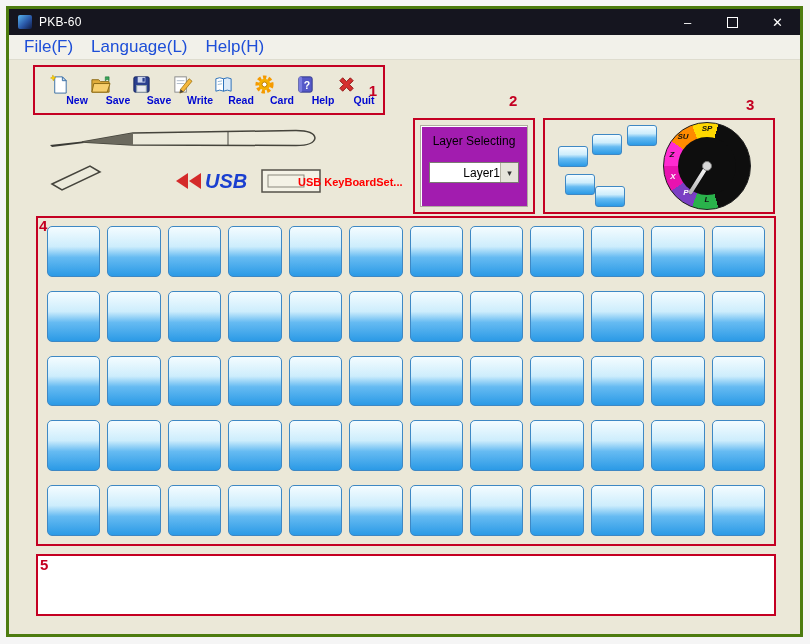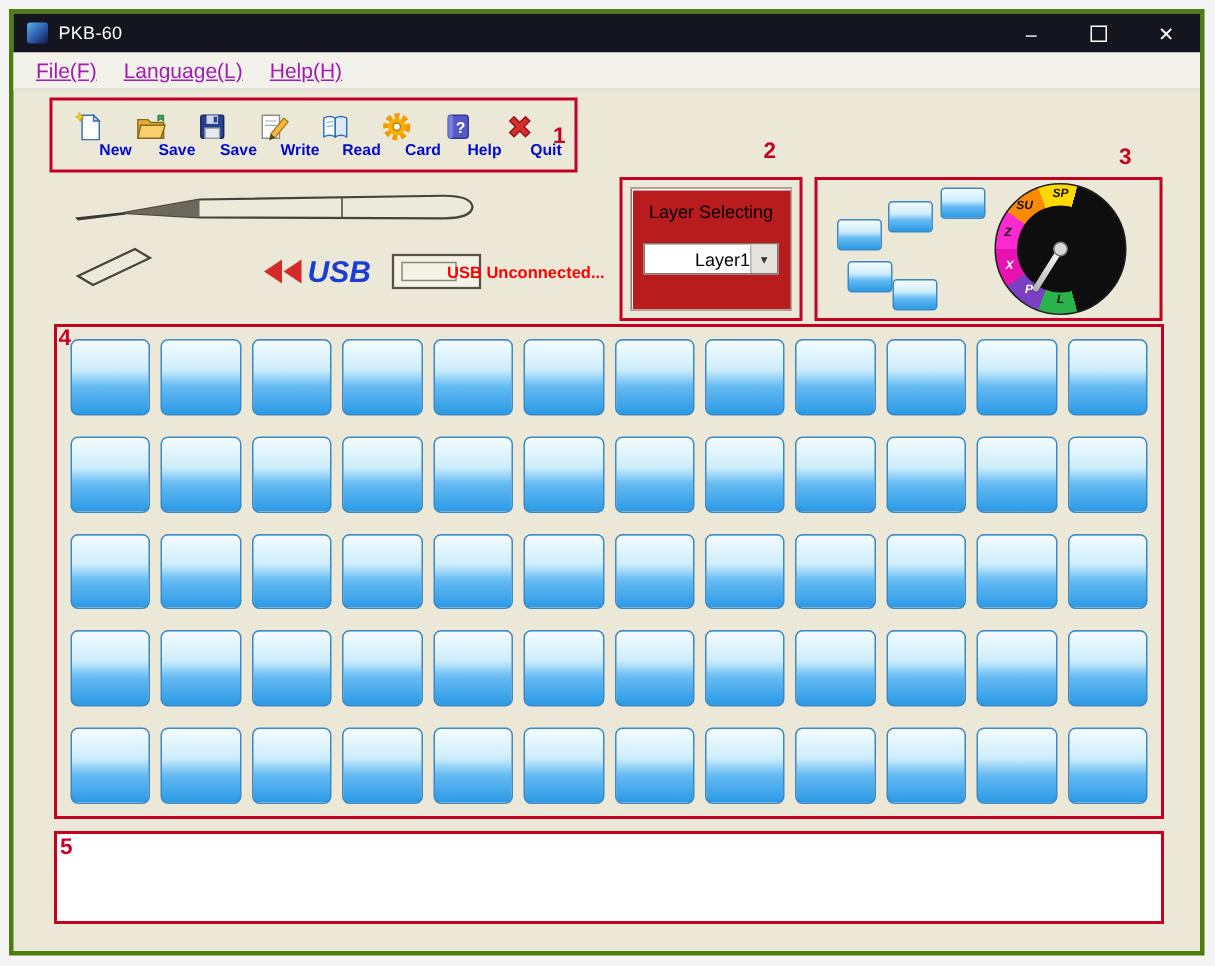--- a/index.html
+++ b/index.html
@@ -15,40 +15,40 @@
   .titlebar{height:26px;background:#15151f;color:#fff;display:flex;align-items:center;}
   .app-icon{width:14px;height:14px;margin:0 7px 0 9px;border-radius:2px;
             background:linear-gradient(135deg,#58b4ec 0%,#2a58a8 55%,#101c46 100%);}
   .title{font-size:12px;letter-spacing:.2px;}
   .win-controls{margin-left:auto;display:flex;height:100%;}
   .win-btn{width:45px;height:100%;display:flex;align-items:center;justify-content:center;
            font-size:13px;color:#fff;cursor:default;}
   .max-glyph{width:9px;height:9px;border:1px solid #fff;display:inline-block;}
   
   .menubar{height:24px;background:#f2f1ea;display:flex;align-items:center;padding-left:6px;
-           font-size:14px;color:#a21caf;border-bottom:1px solid #dedccf;text-decoration:underline;}
+           font-size:17px;color:#1d4ed8;border-bottom:1px solid #dedccf;}
   .menu-item{padding:3px 9px;cursor:default;}
   
   .client{position:relative;height:581px;}
   .ann{color:var(--ann);font-weight:bold;font-size:15px;line-height:1;}
   .redbox{border:2px solid var(--ann);box-sizing:border-box;}
   
   .toolbar-box{position:absolute;left:24px;top:5px;width:352px;height:50px;
                display:flex;align-items:center;padding:1px 4px;}
   .tb-btn{width:41px;display:flex;flex-direction:column;align-items:center;cursor:default;}
   .tb-icon svg{width:21px;height:21px;display:block;}
   .tb-label{font-size:10.5px;font-weight:bold;color:#0008d0;margin-top:-1px;margin-left:35px;}
   .ann-1{margin-left:auto;margin-right:2px;}
   
   .usb-panel{position:absolute;left:29px;top:60px;width:374px;height:90px;}
   .usb-status{position:absolute;left:260px;top:56px;font-size:11px;font-weight:bold;white-space:nowrap;}
   
   .ann-2{position:absolute;left:500px;top:33px;}
   .layer-box{position:absolute;left:404px;top:58px;width:122px;height:96px;padding:5px;}
-  .groupbox{height:100%;box-sizing:border-box;border:1px solid #b0ad9e;background:#b91c1c;
+  .groupbox{height:100%;box-sizing:border-box;border:1px solid #b0ad9e;background:#a21caf;
             box-shadow:inset 1px 1px 0 #fff;display:flex;flex-direction:column;align-items:center;}
   .group-title{font-size:12px;color:#000;margin-top:8px;}
   .combo{margin-top:14px;width:90px;height:21px;background:#fff;border:1px solid #7a7a72;
          display:flex;align-items:stretch;box-sizing:border-box;cursor:default;text-align:right;}
   .combo-text{flex:1;font-size:12px;padding:3px 0 0 4px;}
   .combo-arrow{width:17px;background:#e6e4da;border-left:1px solid #b5b2a4;display:flex;
                align-items:center;justify-content:center;font-size:9px;color:#333;}
   
   .ann-3{position:absolute;left:737px;top:37px;}
   .wheel-box{position:absolute;left:534px;top:58px;width:232px;height:96px;}
@@ -197,21 +197,21 @@
         <path d="M44 22L95 13 258 10.5Q276 10.5 277 18 276 25.5 258 25.5L95 25z" fill="#eceadb" stroke="#45443c" stroke-width="1.5"></path>
         <path d="M44 22L95 13 95 25z" fill="#6b695e"></path>
         <line x1="190" y1="11.5" x2="190" y2="25" stroke="#45443c"></line>
         <path d="M14 64L52 46 62 52 24 70z" fill="#eceadb" stroke="#45443c" stroke-width="1.5"></path>
         <path d="M138 61L150 53 150 69z" fill="#d42a2a"></path>
         <path d="M151 61L163 53 163 69z" fill="#d42a2a"></path>
         <text x="167" y="68" font-size="20" font-style="italic" font-weight="bold" fill="#1a3fd0">USB</text>
         <rect x="224" y="50" width="58" height="22" fill="#f4f2e6" stroke="#55524a" stroke-width="1.5"></rect>
         <rect x="230" y="55" width="36" height="12" fill="none" stroke="#8a877c"></rect>
       </svg>
-      <span class="usb-status" style="color: rgb(255, 0, 0);">USB Unconnected...</span>
+      <span class="usb-status" style="color: rgb(255, 0, 0);">USB KeyBoardSet...</span>
     </div>
 
     <span class="ann ann-2">2</span>
     <div class="layer-box redbox">
       <div class="groupbox">
         <div class="group-title">Layer Selecting</div>
         <div class="combo">
           <span class="combo-text">Layer1</span>
           <span class="combo-arrow">▾</span>
         </div>

